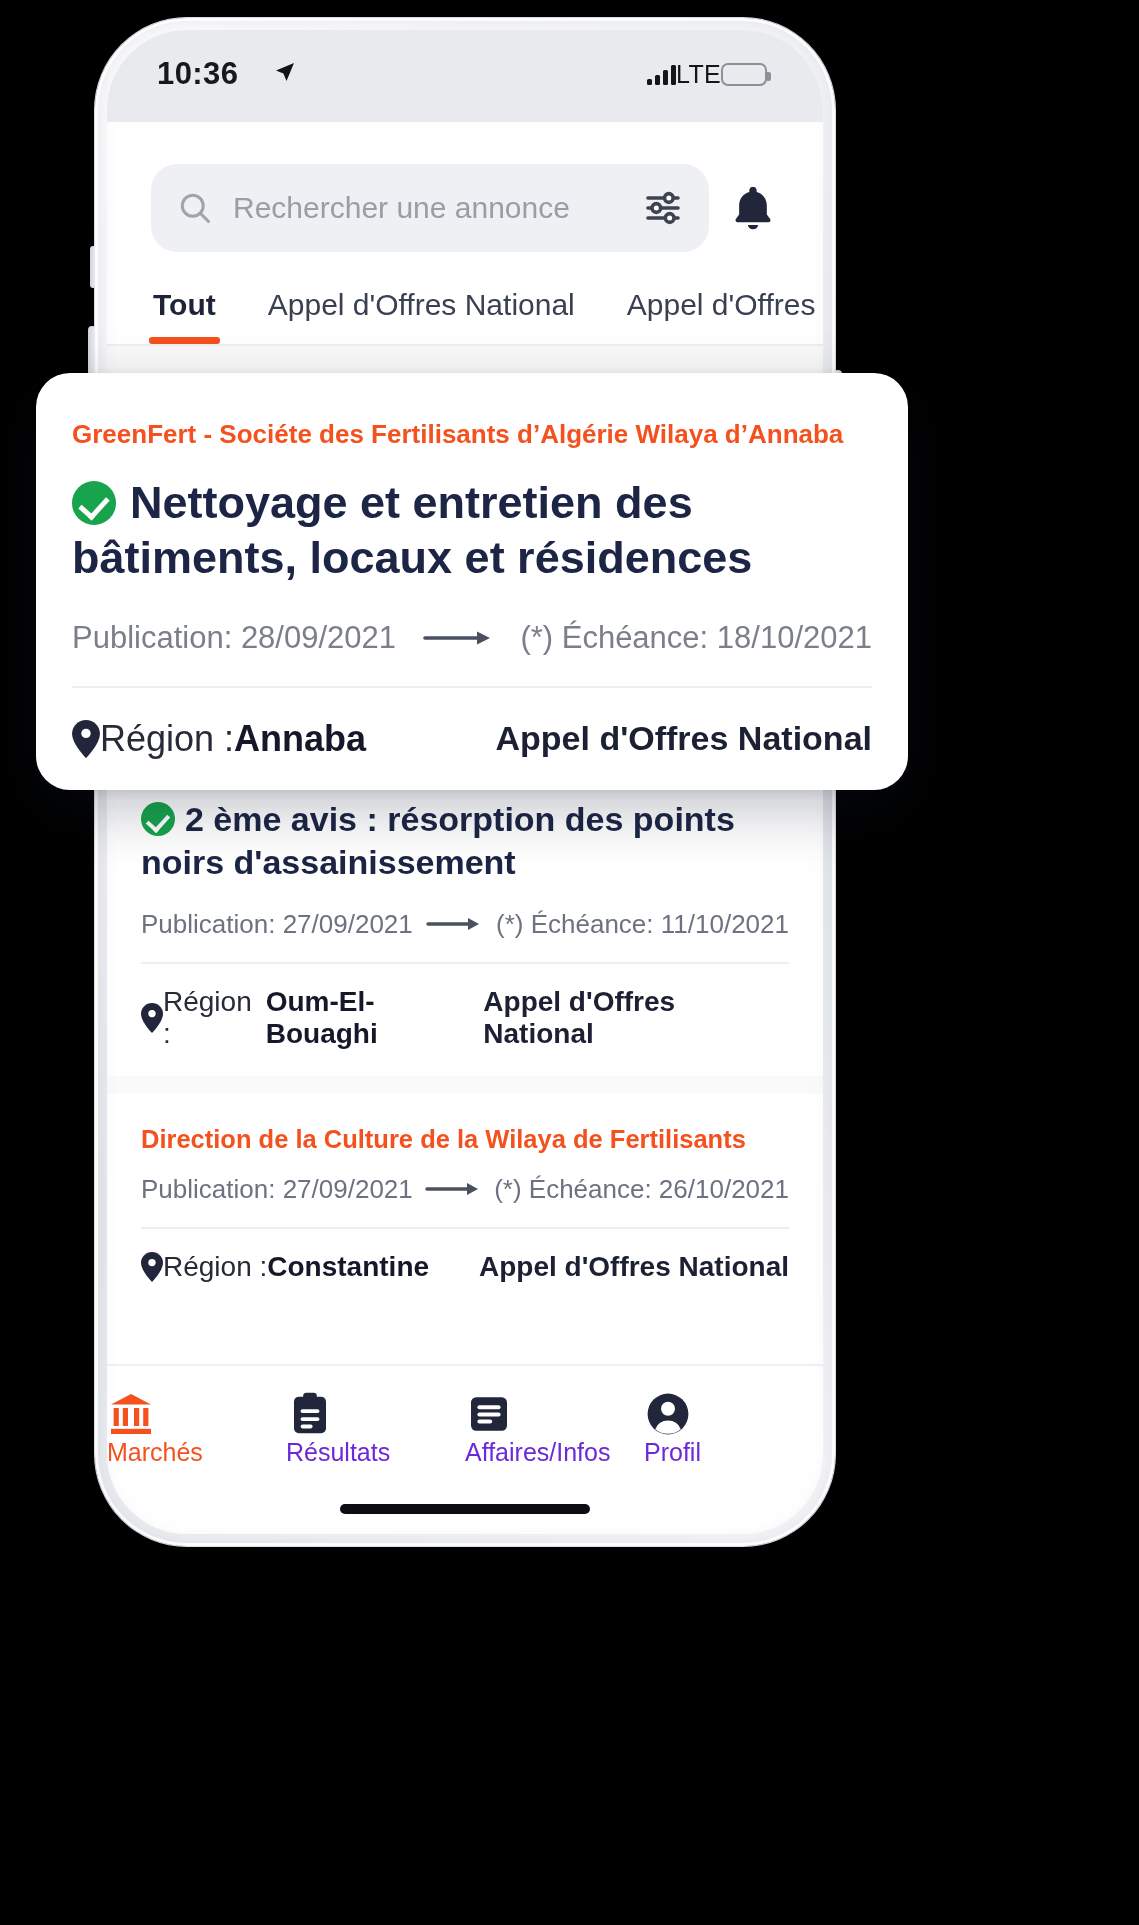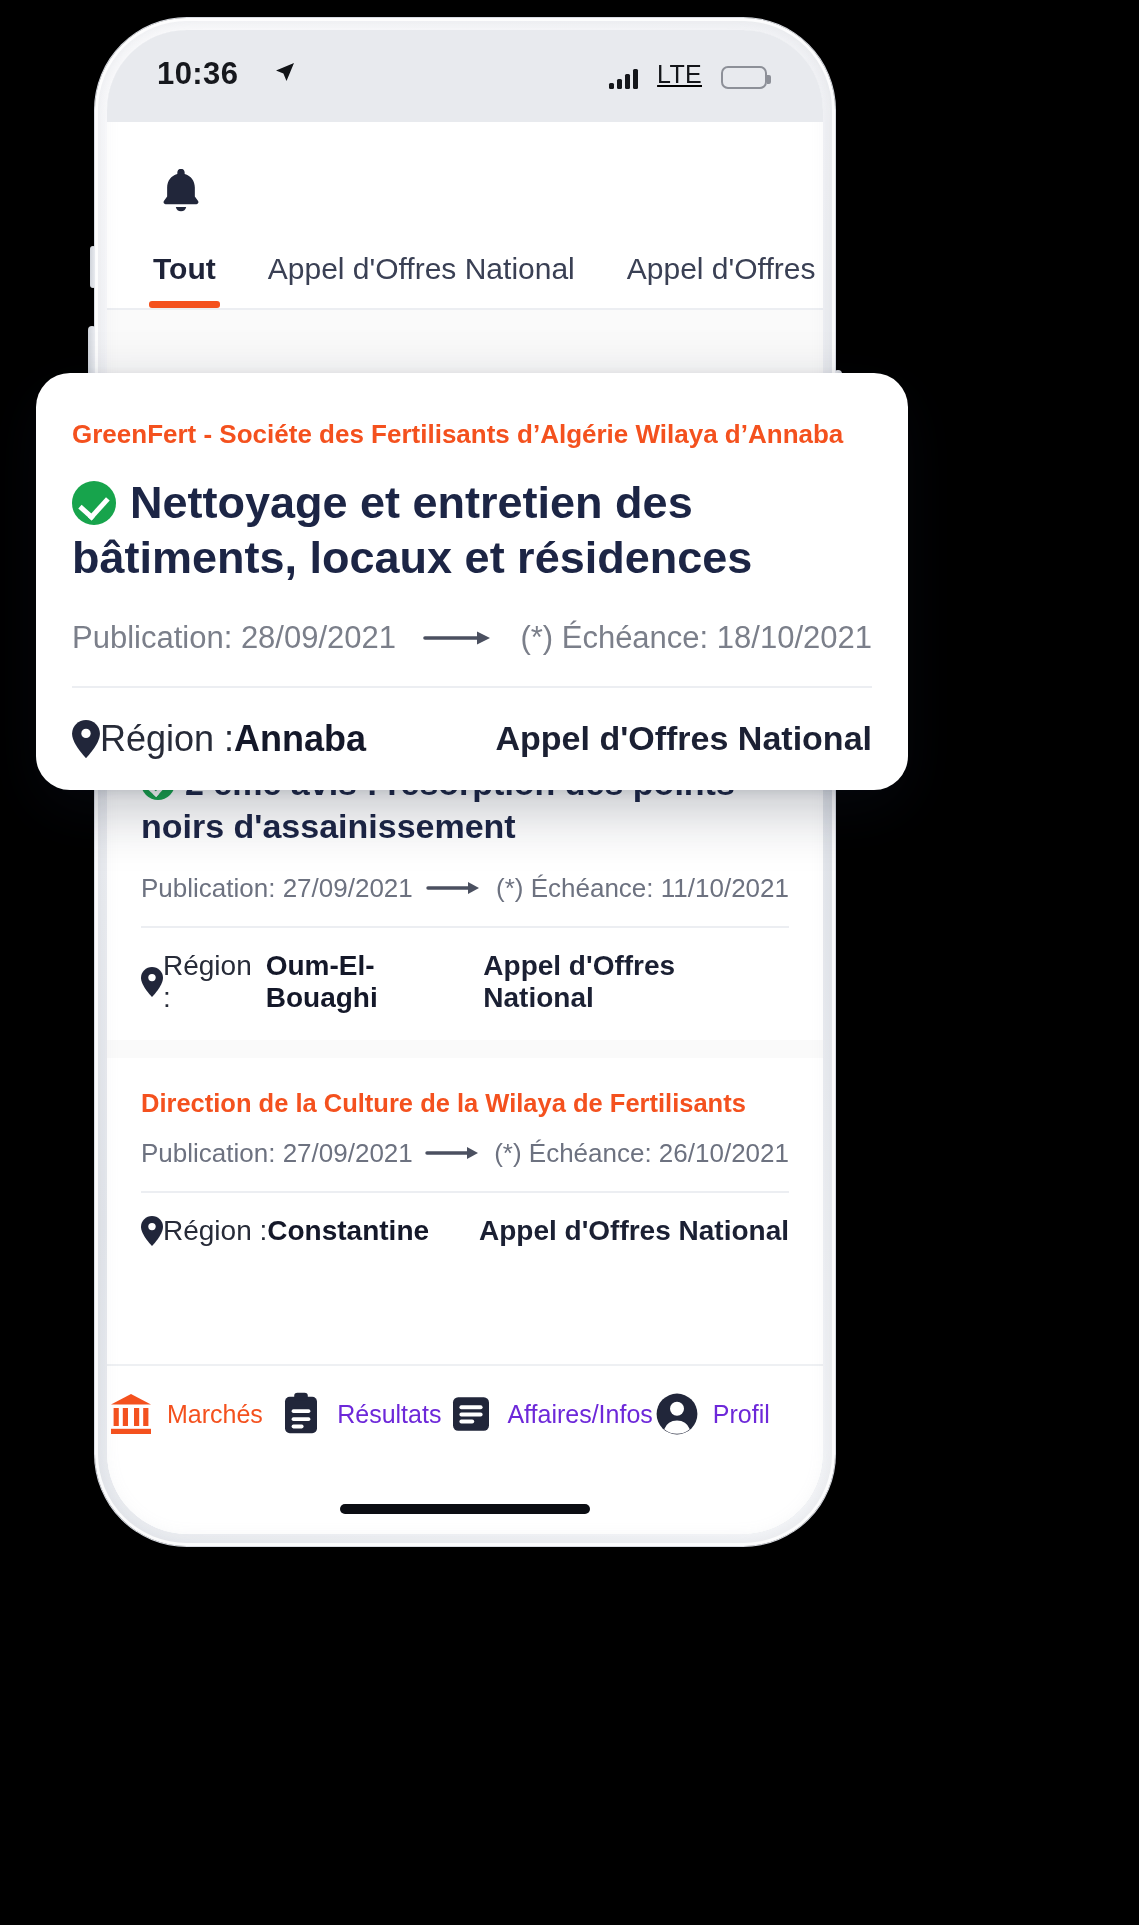--- a/index.html
+++ b/index.html
@@ -64,21 +64,21 @@
     background:#e8eaee;
     border-bottom-left-radius:0; border-bottom-right-radius:0;
   }
   .sb-time {
     position:absolute; left:50px; top:26px;
     font-size:31px; font-weight:600; color:#16181d; letter-spacing:.4px;
   }
   .sb-loc { position:absolute; left:166px; top:30px; width:24px; height:24px; }
   .sb-right {
     position:absolute; right:56px; top:30px;
-    display:flex; align-items:flex-end; gap:19px;text-decoration:underline;
+    display:flex; align-items:center; gap:0;
   }
   .bars { display:flex; align-items:flex-end; gap:3px; height:20px; }
   .bars i { display:block; width:5px; background:#14161a; border-radius:1.5px; }
   .bars i:nth-child(1){height:6px;}
   .bars i:nth-child(2){height:10px;}
   .bars i:nth-child(3){height:15px;}
   .bars i:nth-child(4){height:20px;}
   .lte { font-size:25px; font-weight:500; color:#14161a; letter-spacing:.3px; }
   .battery { position:relative; width:46px; height:23px; border:2px solid #8d9098;
     border-radius:7px; padding:2px; }
@@ -166,21 +166,21 @@
   .modal .regionleft { font-size:36px; }
   .modal .pin { width:28px; height:38px; }
   .modal .reg-type { font-size:34px; }
 
   
   .bottomnav {
     position:absolute; left:0; right:0; bottom:0; height:170px;
     background:#ffffff; border-top:2px solid #eef0f3;
     display:flex; align-items:flex-start; padding-top:24px;
   }
-  .navitem { flex:1; display:flex; align-items:center; gap:12px; }
+  .navitem { flex:1; display:flex; flex-direction:column; }
   .navitem .nlabel { font-size:25px; color:#6d28d9; }
   .navitem.active .nlabel { color:#f4511e; }
   .nicon { width:48px; height:48px; }
   .homebar {
     position:absolute; left:50%; transform:translateX(-50%); bottom:20px;
     width:250px; height:10px; border-radius:6px; background:#0b0d12;
   }
 </style>
 </head>
 <body>
@@ -213,20 +213,37 @@
           </div>
         </div>
 
         <div class="notch">
           <div class="speaker"></div>
         </div>
 
         <div class="app">
 
           <div class="searchrow">
+            <div class="searchbox">
+              <svg class="mag" viewBox="0 0 24 24">
+                <circle cx="10.5" cy="10.5" r="7" fill="none" stroke="#a0a2ac" stroke-width="2"></circle>
+                <line x1="15.6" y1="15.6" x2="21" y2="21" stroke="#a0a2ac" stroke-width="2" stroke-linecap="round"></line>
+              </svg>
+              <span class="ph">Rechercher une annonce</span>
+              <svg class="filt" viewBox="0 0 24 24">
+                <g stroke="#3e4352" stroke-width="2.2" stroke-linecap="round">
+                  <line x1="3" y1="6" x2="21" y2="6"></line>
+                  <line x1="3" y1="12" x2="21" y2="12"></line>
+                  <line x1="3" y1="18" x2="21" y2="18"></line>
+                </g>
+                <circle cx="15.5" cy="6" r="2.6" fill="#fff" stroke="#3e4352" stroke-width="2.2"></circle>
+                <circle cx="8" cy="12" r="2.6" fill="#fff" stroke="#3e4352" stroke-width="2.2"></circle>
+                <circle cx="16" cy="18" r="2.6" fill="#fff" stroke="#3e4352" stroke-width="2.2"></circle>
+              </svg>
+            </div>
             <svg class="bell" viewBox="0 0 24 24">
               <path d="M12 2.2c-.95 0-1.7.78-1.7 1.74v.72C7.4 5.4 5.6 7.9 5.6 10.9v4.1l-1.5 2.1c-.42.6 0 1.45.74 1.45h14.32c.73 0 1.16-.85.73-1.45l-1.5-2.1v-4.1c0-3-1.8-5.5-4.7-6.24v-.72c0-.96-.75-1.74-1.7-1.74z" fill="#21263a"></path>
               <path d="M9.6 19.9a2.45 2.45 0 0 0 4.8 0z" fill="#21263a"></path>
             </svg>
           </div>
 
           <div class="tabs">
             <div class="tab active">
               <span>Tout</span>
             </div>

